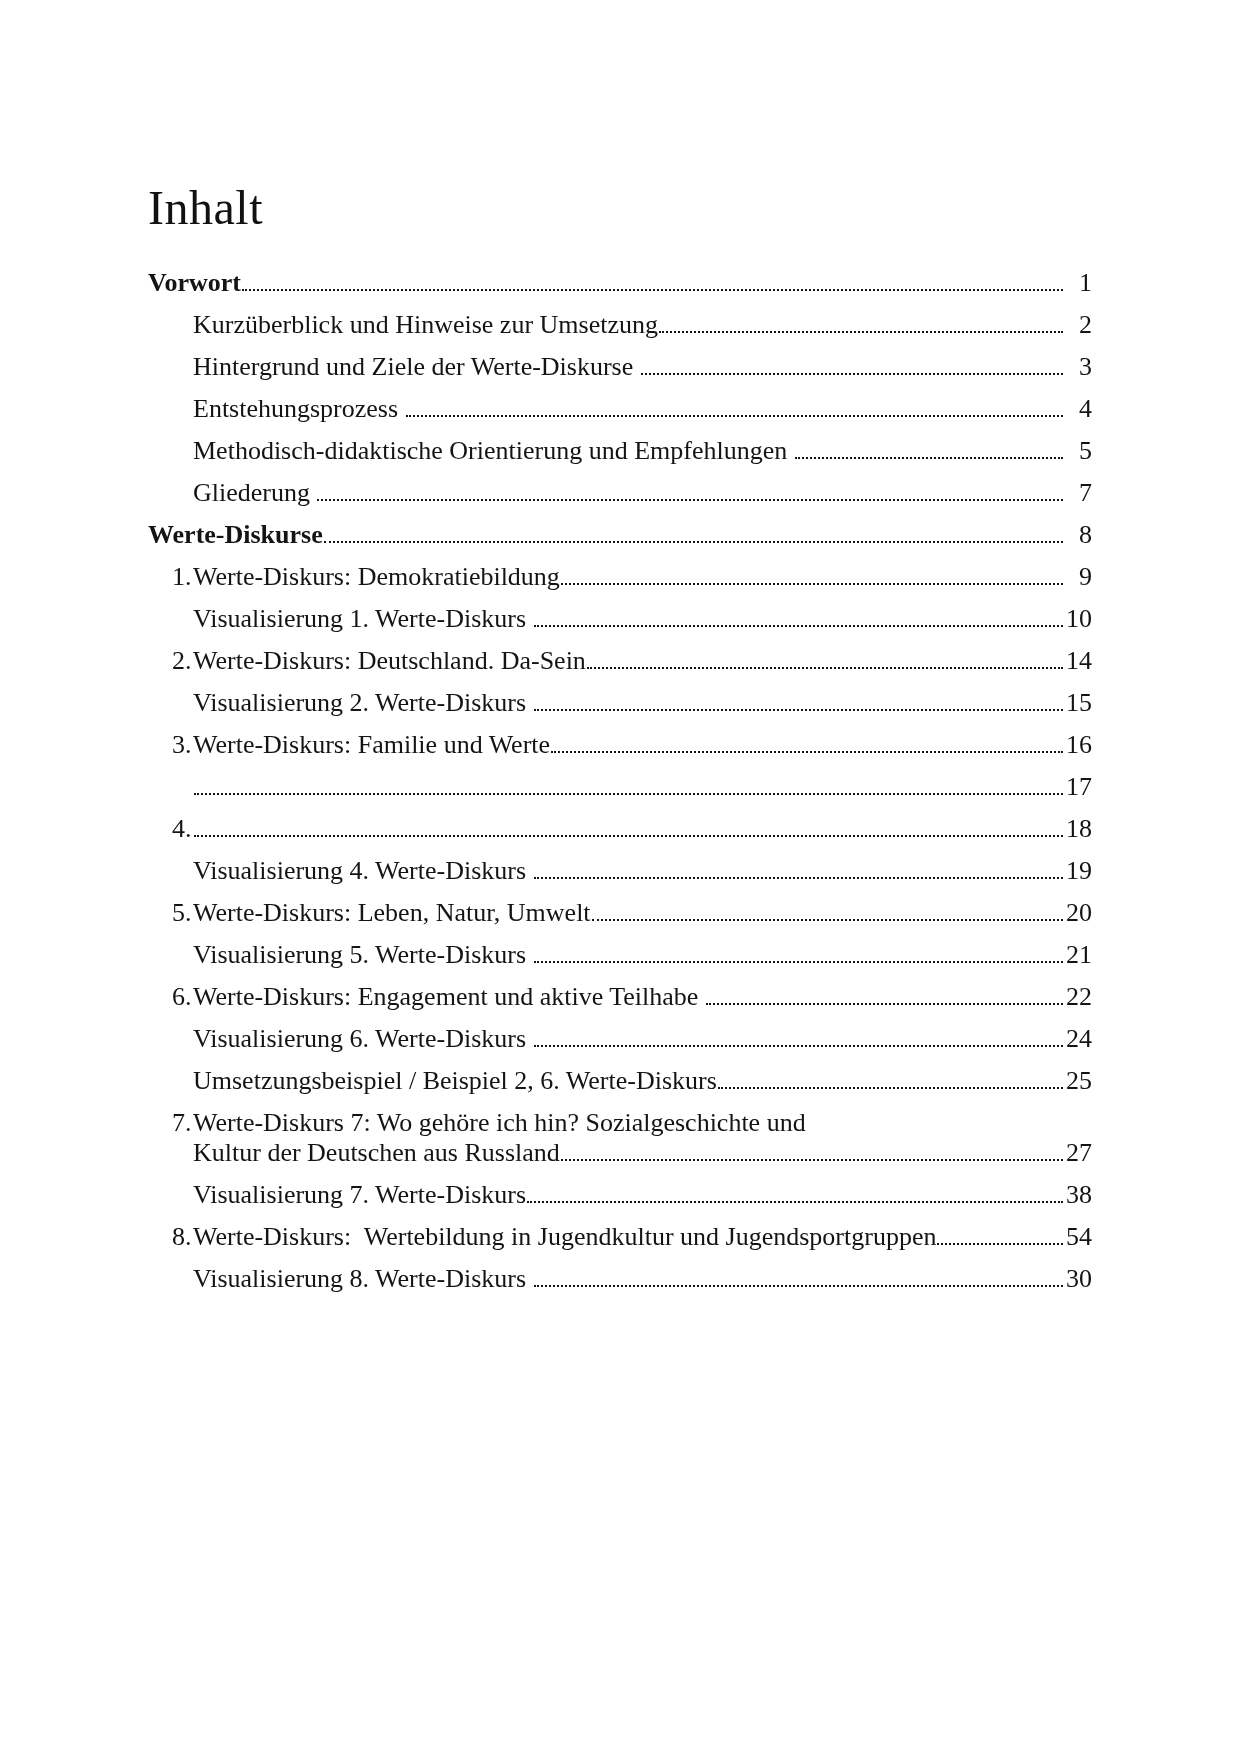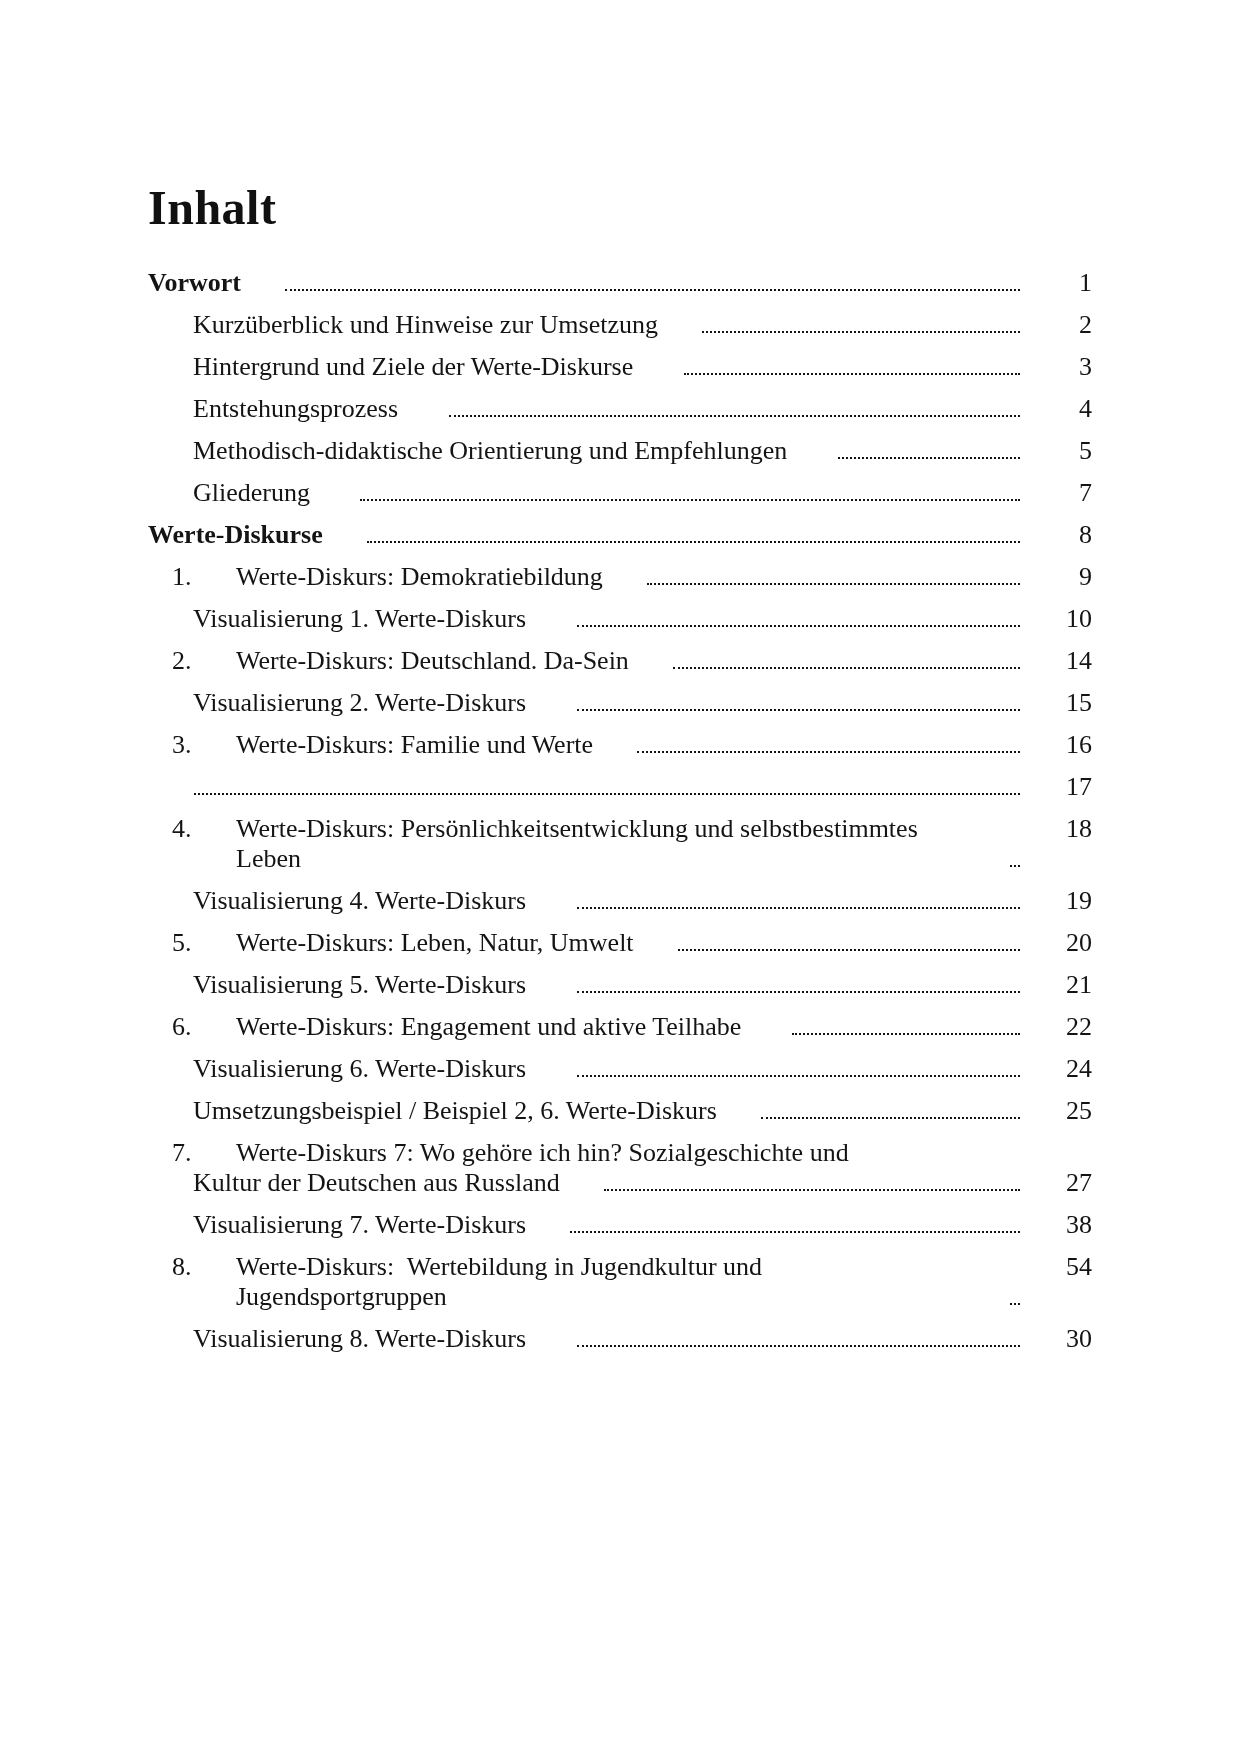--- a/index.html
+++ b/index.html
@@ -17,37 +17,36 @@
     font-family: "Liberation Serif", "DejaVu Serif", serif;
     overflow: hidden;
   }
   .doc-title {
     position: absolute;
     left: 148px;
     top: 184px;
     margin: 0;
     font-size: 48px;
     line-height: 1;
-    font-weight: 700;
+    font-weight: 400;
     letter-spacing: 0.5px;
     color: #111111;
   }
   .toc {
     position: absolute;
     left: 148px;
     top: 268px;
     width: 944px;
     font-size: 26px;
   }
   .toc-row { margin-bottom: 12px; }
   .toc-line {
     display: flex;
     align-items: baseline;
     line-height: 30px;
-    gap: 43px;
   }
   .lvl-h1  .toc-line { padding-left: 0; }
   .lvl-num .toc-line { padding-left: 24px; }
   .lvl-sub .toc-line { padding-left: 45px; }
   .lvl-num .toc-line.cont { padding-left: 45px; justify-content: flex-end; }
   .toc-row.bold .lbl { font-weight: 700; }
   .num {
     flex: 0 0 21px;
     white-space: pre;
   }
@@ -164,21 +163,20 @@
       </div>
       <div class="toc-row lvl-sub">
         <div class="toc-line">
           <span class="leader"></span>
           <span class="page-num">17</span>
         </div>
       </div>
       <div class="toc-row lvl-num">
         <div class="toc-line">
           <span class="num">4.</span>
-          <span class="lbl">Werte-Diskurs: Persönlichkeitsentwicklung und selbstbestimmtes Leben</span>
           <span class="leader"></span>
           <span class="page-num">18</span>
         </div>
       </div>
       <div class="toc-row lvl-sub">
         <div class="toc-line">
           <span class="lbl">Visualisierung 4. Werte-Diskurs </span>
           <span class="leader"></span>
           <span class="page-num">19</span>
         </div>

